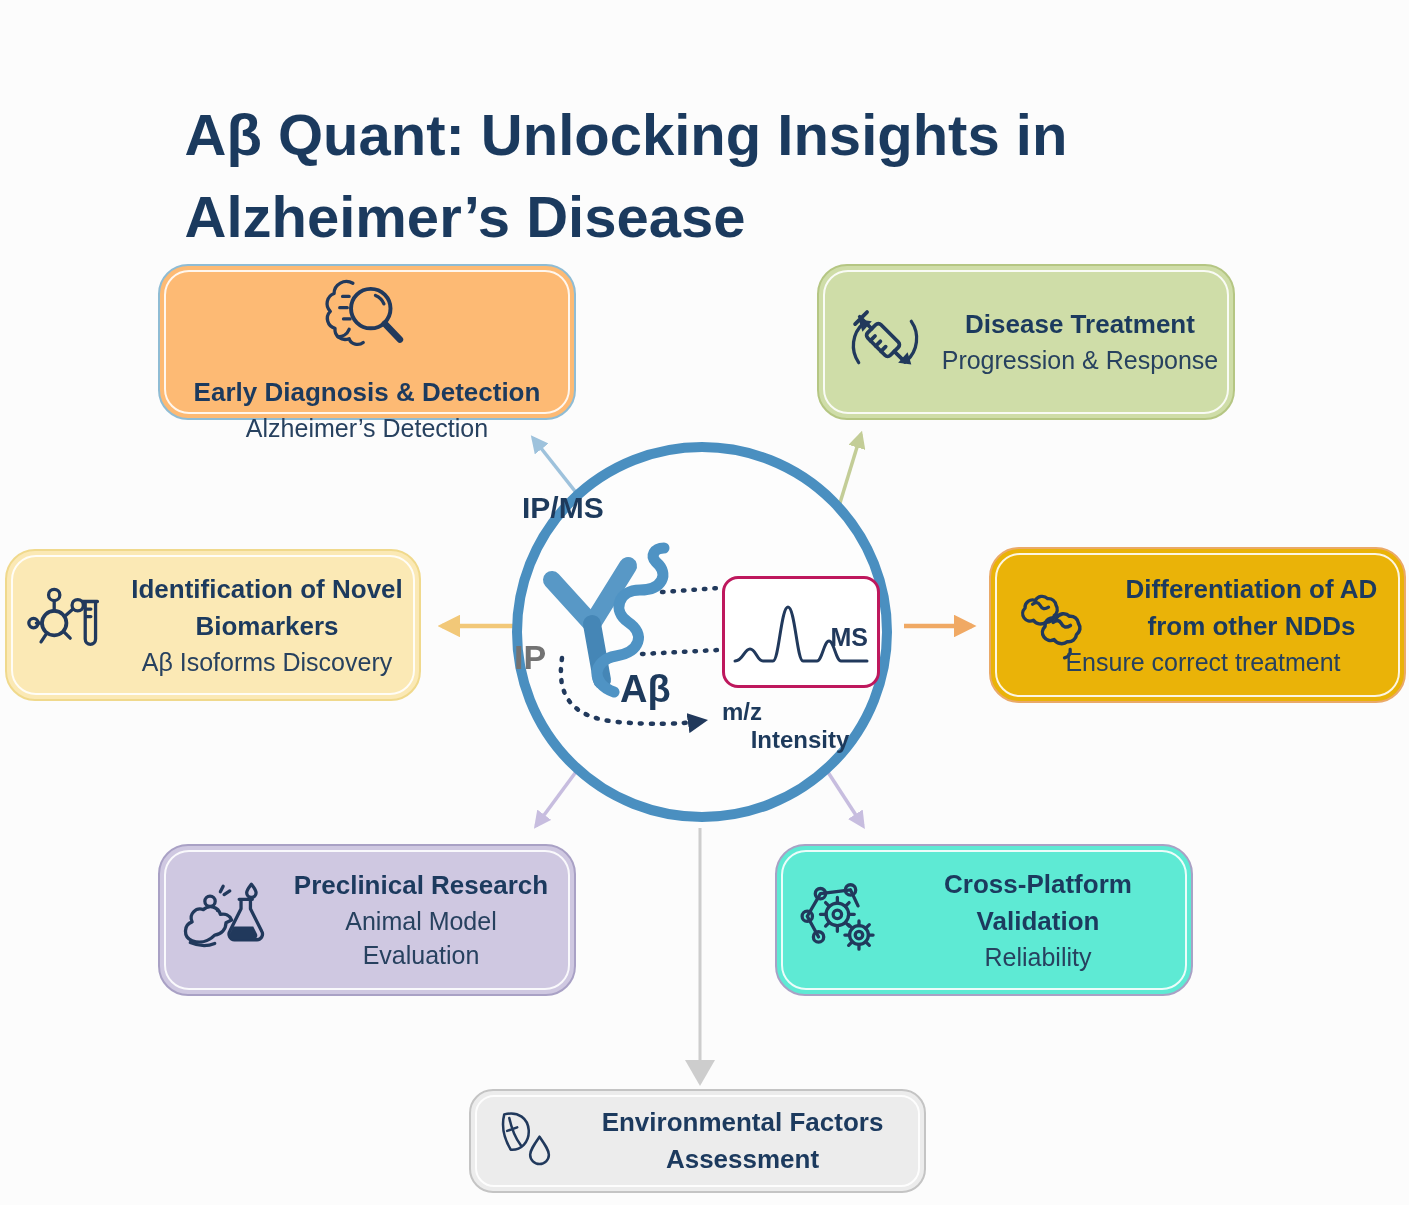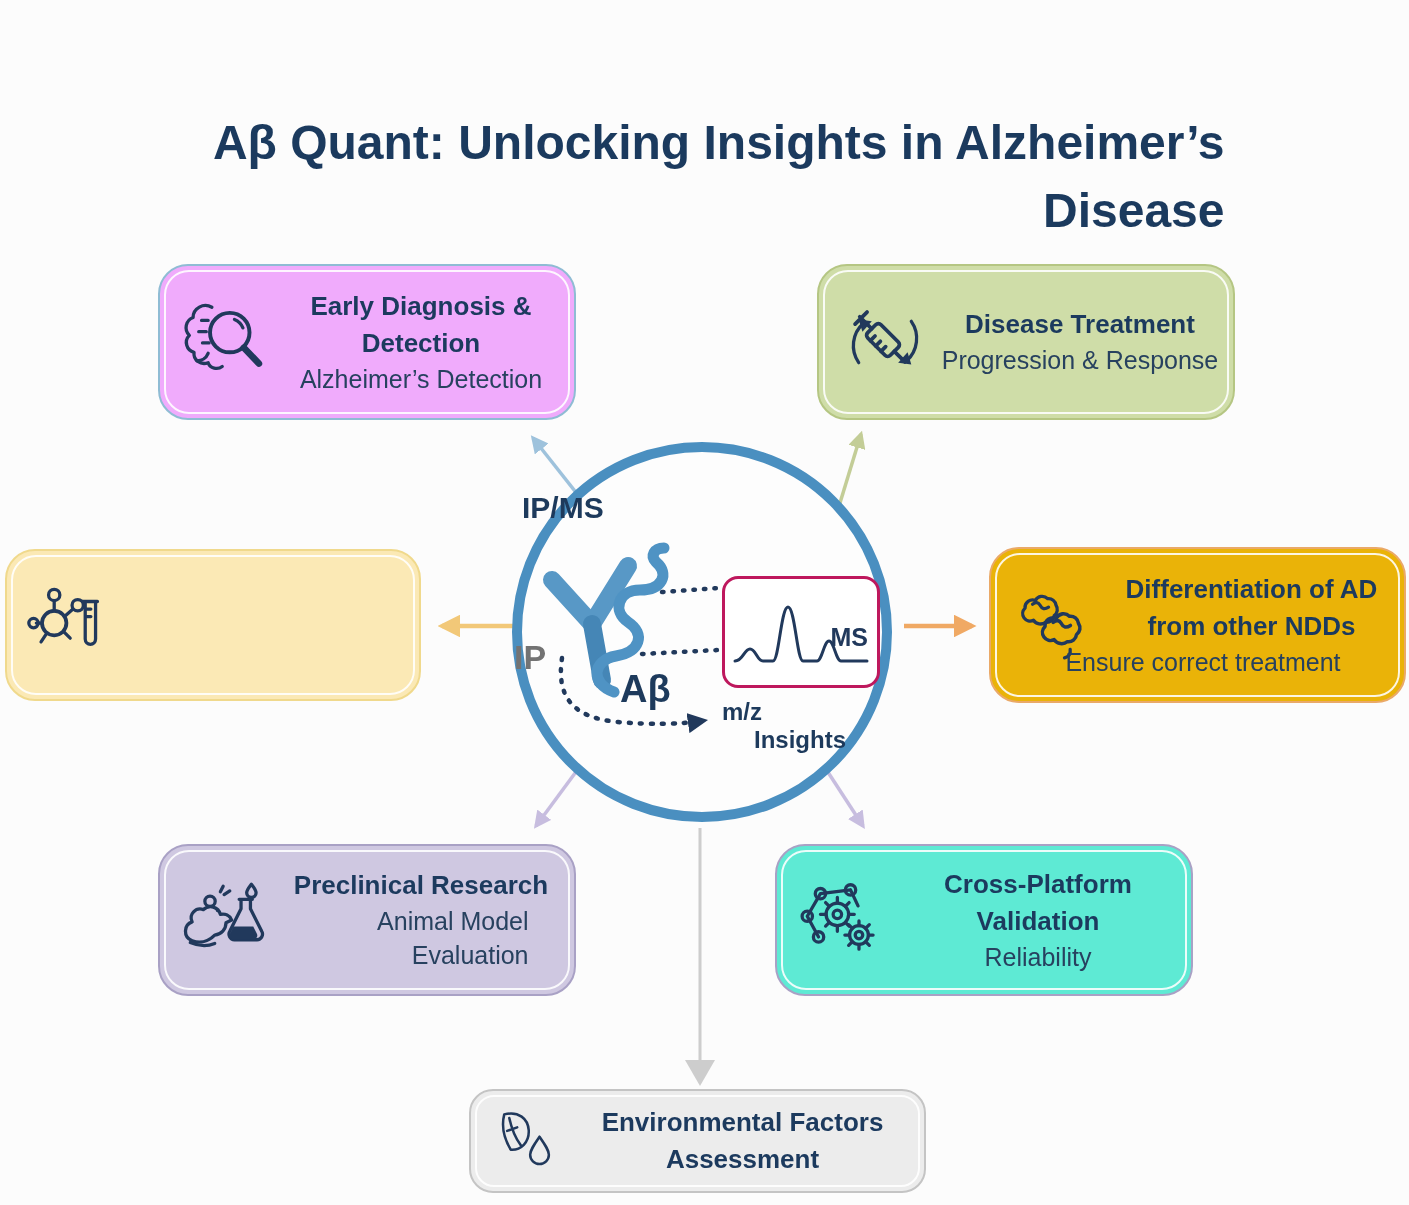--- a/index.html
+++ b/index.html
@@ -3,22 +3,22 @@
 <meta charset="utf-8">
 <style>
   html,body{margin:0;padding:0;}
   body{
     width:1409px;height:1205px;position:relative;overflow:hidden;
     background:#fcfcfc;color:#1e3c63;
     font-family:"Liberation Sans",sans-serif;
   }
   
   .title{
-    position:absolute;top:94px;left:0;right:0;margin:15px auto;max-width:1040px;
-    text-align:right;font-size:48px;line-height:1.42;font-weight:bold;color:#1b3a5e;
+    position:absolute;top:94px;left:0;right:0;margin:0 auto;max-width:1040px;
+    text-align:left;font-size:58px;line-height:1.42;font-weight:bold;color:#1b3a5e;
   }
   
   .arrows{position:absolute;left:0;top:0;width:1409px;height:1205px;}
   
   .circle{
     position:absolute;left:512px;top:442px;width:380px;height:380px;box-sizing:border-box;
     border:10px solid #4a8fc0;border-radius:50%;background:#fdfdfd;
   }
   .c-head{position:absolute;top:38px;left:0;right:0;text-align:left;font-weight:bold;color:#1d3a5c;line-height:1.2;}
   .c-line1{font-size:30px;}
@@ -41,32 +41,32 @@
   }
   .box::after{
     content:"";position:absolute;inset:4px;border:2px solid rgba(255,255,255,.88);
     border-radius:25px;pointer-events:none;
   }
   .icon{flex:0 0 104px;display:flex;align-items:center;justify-content:center;}
   .icon svg{width:94px;height:94px;stroke:#21395c;fill:none;stroke-width:3.5;stroke-linecap:round;stroke-linejoin:round;}
   .txt{flex:1;text-align:center;}
   .bt{font-weight:bold;font-size:26px;line-height:1.42;color:#1c3a5e;}
   .bs{font-size:25px;line-height:1.38;color:#27415f;}
-  .b-blue   {left:158px;top:264px;width:418px;height:156px;background:#f0abfc;border-color:#8fbcd4;}
+  .b-blue   {left:158px;top:264px;width:418px;height:156px;background:#fdba74;border-color:#8fbcd4;flex-direction:column;}
   .b-green  {left:817px;top:264px;width:418px;height:156px;background:#cfdda8;border-color:#b5c683;}
   .b-yellow {left:5px;  top:549px;width:416px;height:152px;background:#fbe9b5;border-color:#f0d98c;}
   .b-orange {left:989px;top:547px;width:417px;height:156px;background:#eab308;border-color:#eaa968;}
   .b-purple1{left:158px;top:844px;width:418px;height:152px;background:#cfc8e1;border-color:#a9a1c5;}
   .b-purple2{left:775px;top:844px;width:418px;height:152px;background:#5eead4;border-color:#a9a1c5;}
   .b-gray   {left:469px;top:1089px;width:457px;height:104px;background:#ececec;border-color:#c4c4c4;border-radius:24px;}
   .b-gray::after{border-radius:19px;}
   .b-gray .icon{flex:0 0 86px;}
   .b-gray .icon svg{width:72px;height:72px;}
   .b-orange .bs{white-space:nowrap;width:372px;margin-left:-96px;text-align:center;}
-  .b-purple1 .bs{max-width:215px;margin:0 auto;text-align:right;}
+  .b-purple1 .bs{max-width:215px;margin:0 auto;}
 </style>
 </head>
 <body>
 
 <div>
 
   <h1 class="title">Aβ Quant: Unlocking Insights in Alzheimer’s Disease</h1>
 
   <svg class="arrows">
     <defs>
@@ -125,21 +125,21 @@
     <span class="ip">IP</span>
     <span class="ab">Aβ</span>
 
     <div class="msbox">
       <svg viewBox="0 0 152 106">
         <path d="M10 82 C18 82 19 70 25 70 C31 70 32 82 38 82 L48 82 C54 82 56 28 63 28 C70 28 72 82 78 82 L92 82 C97 82 99 62 104 62 C109 62 111 82 116 82 L142 82" fill="none" stroke="#21395c" stroke-width="3" stroke-linecap="round"></path>
       </svg>
       <span class="ms">MS</span>
     </div>
     <span class="mz">m/z</span>
-    <span class="inten">Insights</span>
+    <span class="inten">Intensity</span>
   </div>
 
   <div class="box b-blue">
     <span class="icon">
       <svg viewBox="0 0 100 100">
         <path d="M35 13c-9-5-20 1-20 11c-8 3-10 13-4 19c-6 6-3 16 5 18c-1 8 7 14 15 11c2 6 10 8 15 4"></path>
         <path d="M24 27h7 M21 39h8 M25 51h7 M31 62c-2 5-7 8-12 8"></path>
         <circle cx="54" cy="40" r="21" stroke-width="4.2"></circle>
         <path d="M59 26a16 16 0 0 1 9 9"></path>
         <path d="M69 56l16 17" stroke-width="7"></path>
@@ -174,20 +174,24 @@
     <span class="icon">
       <svg viewBox="0 0 100 100">
         <circle cx="30" cy="48" r="13" stroke-width="4"></circle>
         <path d="M30 35V24 M41 41l9-8 M17 48h-6 M22 59l-6 9 M40 57l7 7"></path>
         <circle cx="30" cy="18" r="6"></circle>
         <circle cx="55" cy="29" r="6"></circle>
         <circle cx="8" cy="48" r="5"></circle>
         <path d="M60 25h16 M63 25v40a5.5 5.5 0 0 0 11 0V25 M63 33h6 M63 41h6"></path>
       </svg>
     </span>
+    <div class="txt">
+      <div class="bt">Identification of Novel Biomarkers</div>
+      <div class="bs">Aβ Isoforms Discovery</div>
+    </div>
   </div>
 
   <div class="box b-orange">
     <span class="icon">
       <svg viewBox="0 0 100 100">
         <path d="M16 32a8 8 0 0 1 11-8a8 8 0 0 1 13-2a8 8 0 0 1 9 7a8 8 0 0 1-2 11a8 8 0 0 1-9 7a9 9 0 0 1-13-2a8 8 0 0 1-9-13z"></path>
         <path d="M24 28q5-4 8 1q3 6 9 2"></path>
         <g transform="translate(20,17) scale(1.08)">
           <path d="M16 32a8 8 0 0 1 11-8a8 8 0 0 1 13-2a8 8 0 0 1 9 7a8 8 0 0 1-2 11a8 8 0 0 1-9 7a9 9 0 0 1-13-2a8 8 0 0 1-9-13z"></path>
           <path d="M24 28q5-4 8 1q3 6 9 2"></path>

